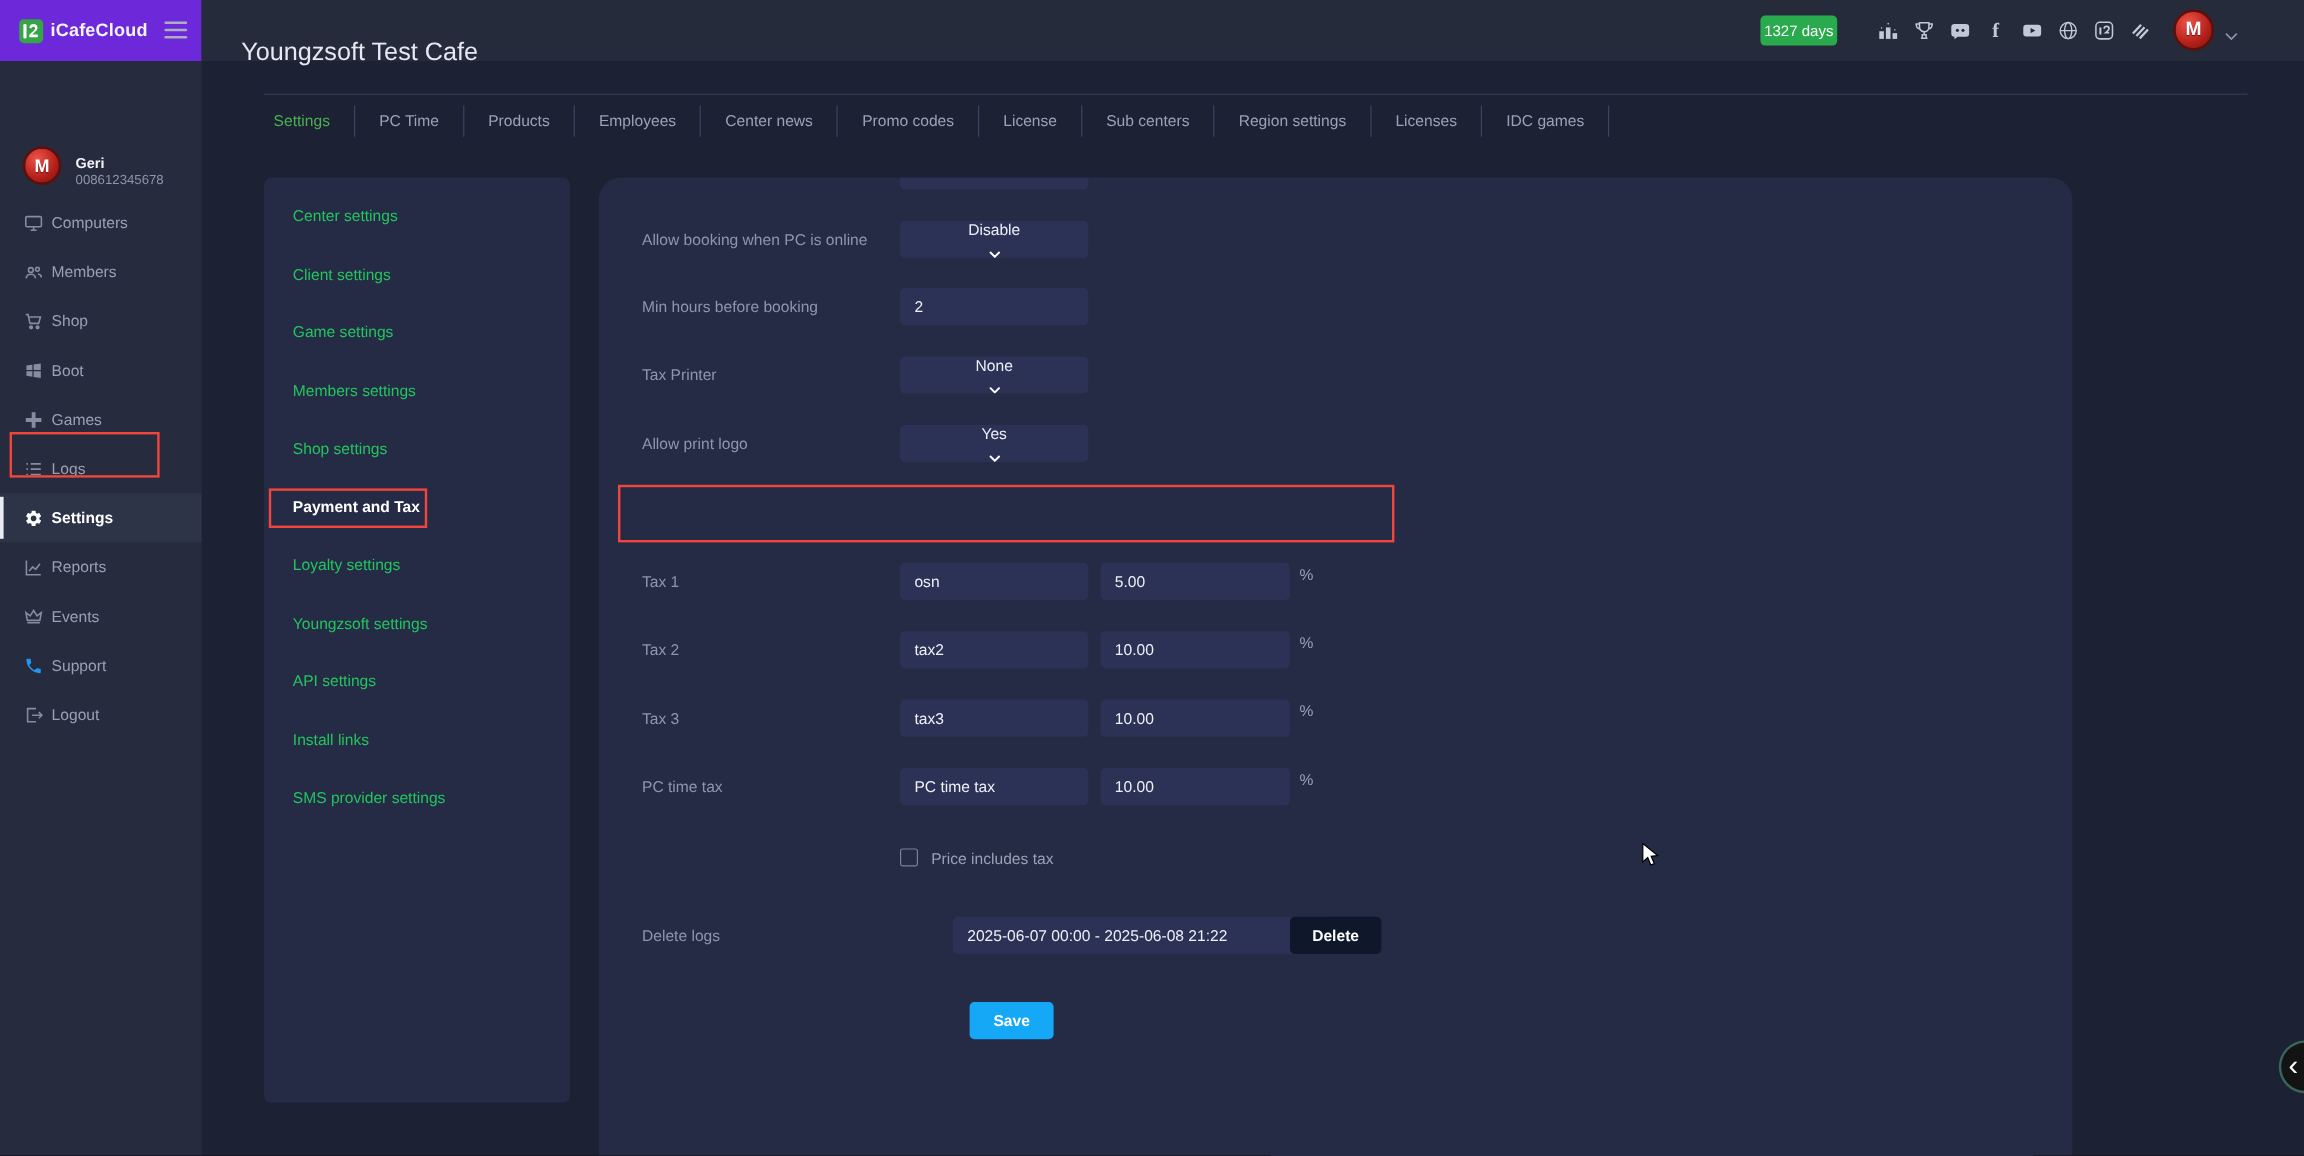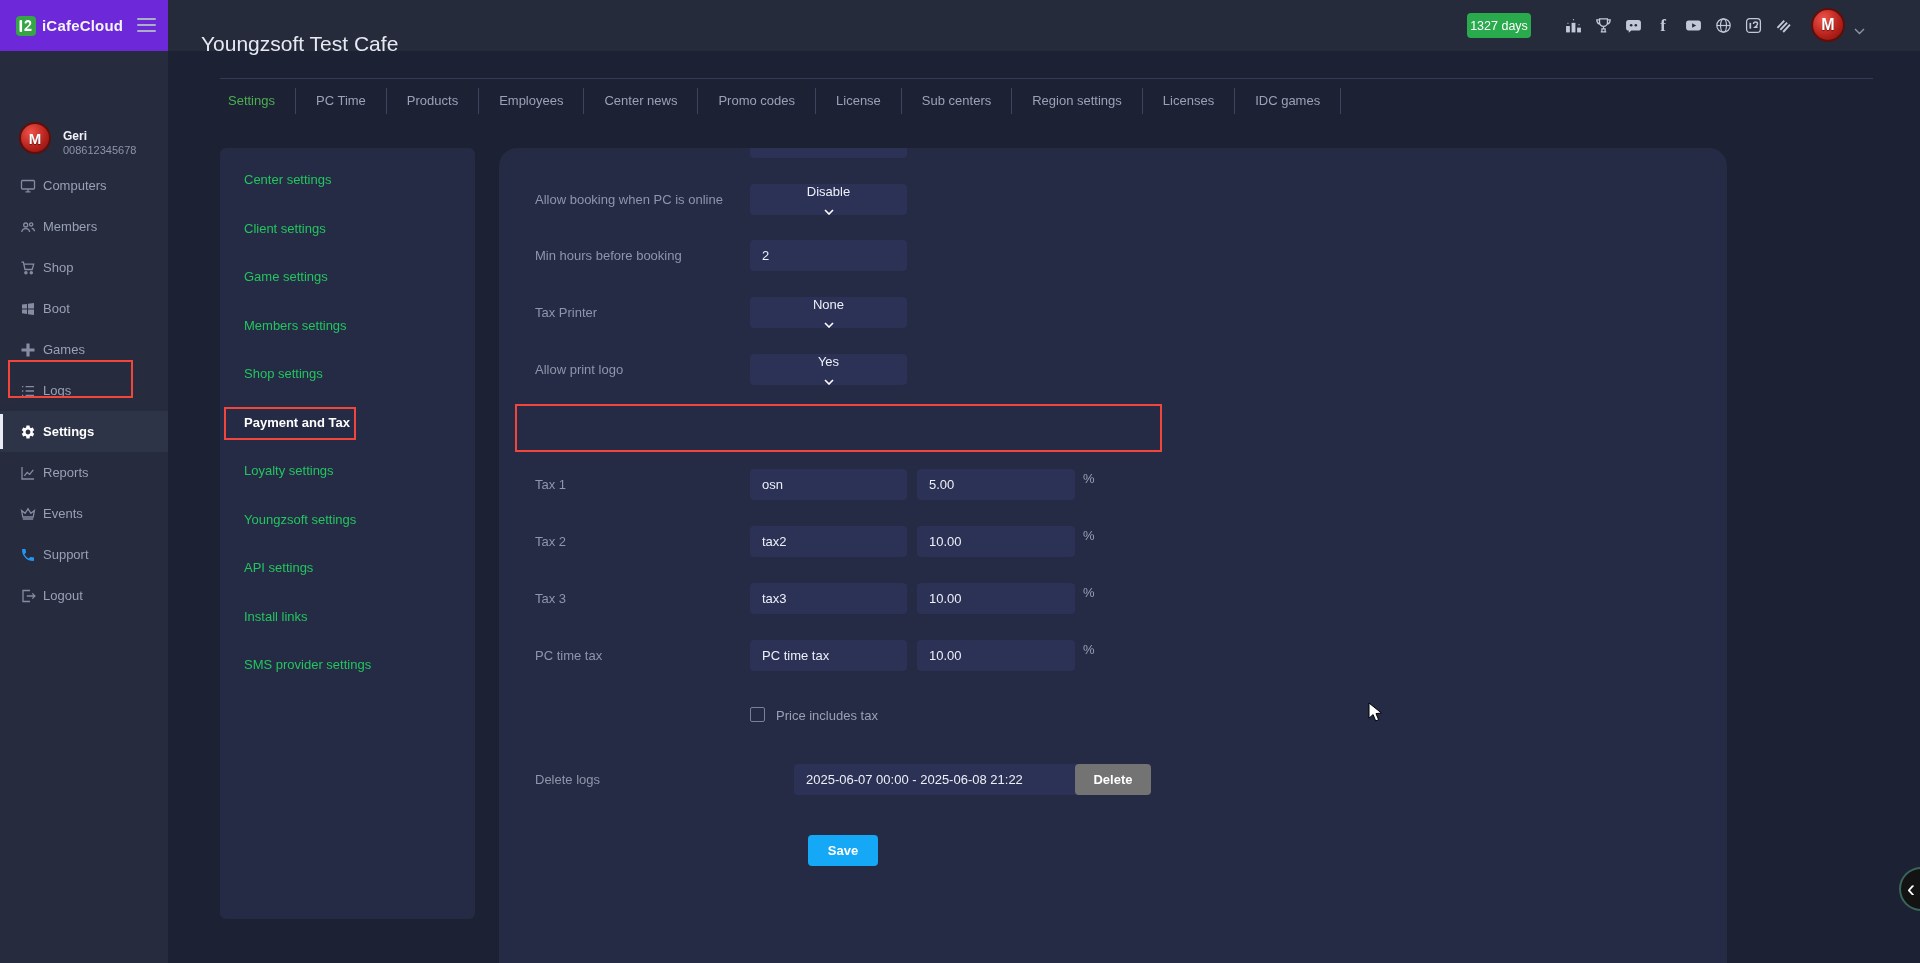--- a/index.html
+++ b/index.html
@@ -63,21 +63,21 @@
   .f-input, .f-select { position:absolute; top:0; height:31px; background:#2c3156; border:none; border-radius:4px; color:#eef0f7; font-size:13px; font-family:"Liberation Sans", sans-serif; padding:0 12px; }
   .f-select { display:flex; align-items:center; justify-content:space-between; cursor:pointer; }
   .f-select .chev svg { width:10px; height:6px; display:block; }
   .w-select { left:251px; width:157px;flex-direction:column; }
   .cutoff-input { position:absolute; left:251px; top:0; width:157px; height:10px; background:#2c3156; border-radius:0 0 4px 4px; }
   .pct-input { left:418px; width:158px; }
   .pct-sign { position:absolute; left:584px; top:-6px; line-height:31px; color:#9aa0b5; font-size:13px; }
   .focus-border { border:1px solid #79aad6 !important; }
   .checkbox { position:absolute; left:251px; top:1px; width:15px; height:15px; border:1px solid #7a8096; border-radius:2px; background:transparent; cursor:pointer; }
   .cb-label { position:absolute; left:277px; top:-6px; line-height:31px; color:#9aa0b5; font-size:13px; }
-  #delete-btn { position:absolute; left:576px; top:0; width:76px; height:31px; background:#737373; border:none; border-radius:4px; color:#fff; font-size:13px; font-weight:bold; cursor:pointer; }
+  #delete-btn { position:absolute; left:576px; top:0; width:76px; height:31px; background:#0f172a; border:none; border-radius:4px; color:#fff; font-size:13px; font-weight:bold; cursor:pointer; }
   #save-btn { position:absolute; left:309px; top:687px; width:70px; height:31px; background:#15a8f6; border:none; border-radius:4px; color:#fff; font-size:13px; font-weight:bold; cursor:pointer; }
 
   
   .annotation { position:absolute; border:2px solid #f2463c; pointer-events:none; }
 
   
   #float-btn { position:absolute; left:1899px; top:867px; width:44px; height:44px; border-radius:50%; background:#131313; border:2px solid rgba(90,170,150,.55); color:#fff; display:flex; align-items:center; }
   #float-btn .chev-left { font-size:24px; margin-left:6px; line-height:1; }
   #cursor { position:absolute; left:1368px; top:702px; }
 </style>

